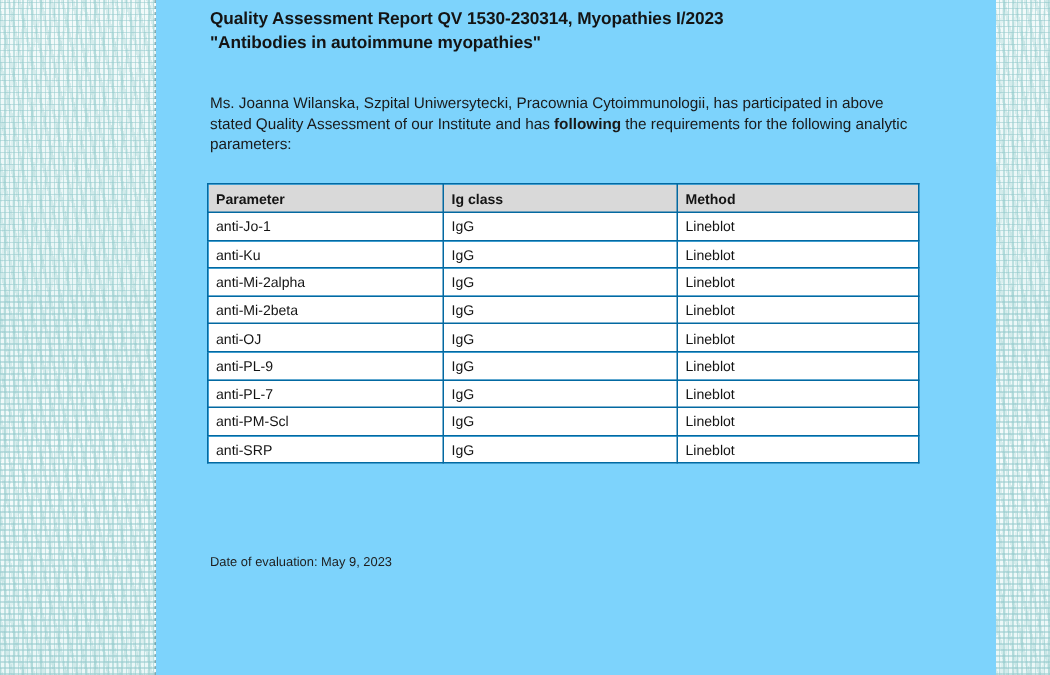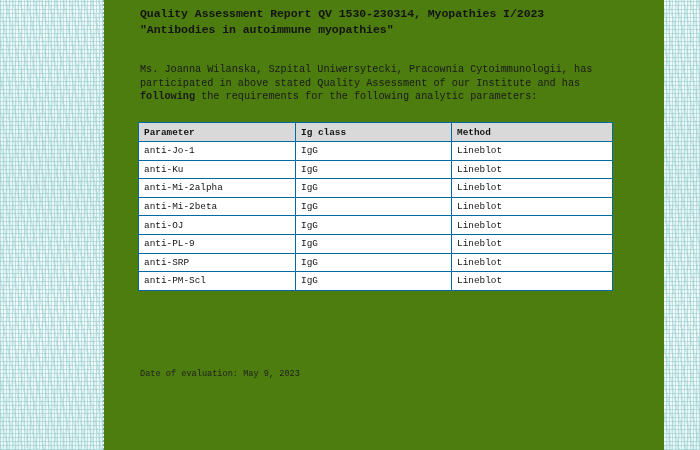--- a/index.html
+++ b/index.html
@@ -61,22 +61,21 @@
   .band-edge.left-edge  { left: 103px; }
   .band-edge.right-edge { right: 57px; }
 
   
   .doc {
     position: absolute;
     left: 104px;
     top: 0;
     width: 560px;
     height: 450px;
-    background: #4d7c0f;
-    font-family: Liberation Mono, monospace;
+    background: #7dd3fc;
   }
 
   .title {
     position: absolute;
     left: 36px;
     top: 6px;
     width: 470px;
     font-size: 11.5px;
     font-weight: bold;
     color: #141414;
@@ -205,26 +204,31 @@
           <td>anti-OJ</td>
           <td>IgG</td>
           <td>Lineblot</td>
         </tr>
         <tr>
           <td>anti-PL-9</td>
           <td>IgG</td>
           <td>Lineblot</td>
         </tr>
         <tr>
+          <td>anti-PL-7</td>
+          <td>IgG</td>
+          <td>Lineblot</td>
+        </tr>
+        <tr>
+          <td>anti-PM-Scl</td>
+          <td>IgG</td>
+          <td>Lineblot</td>
+        </tr>
+        <tr>
           <td>anti-SRP</td>
-          <td>IgG</td>
-          <td>Lineblot</td>
-        </tr>
-        <tr>
-          <td>anti-PM-Scl</td>
           <td>IgG</td>
           <td>Lineblot</td>
         </tr>
       </tbody>
   </table>
 
   <div class="footer-date">Date of evaluation: May 9, 2023</div>
 
 </div>
 

